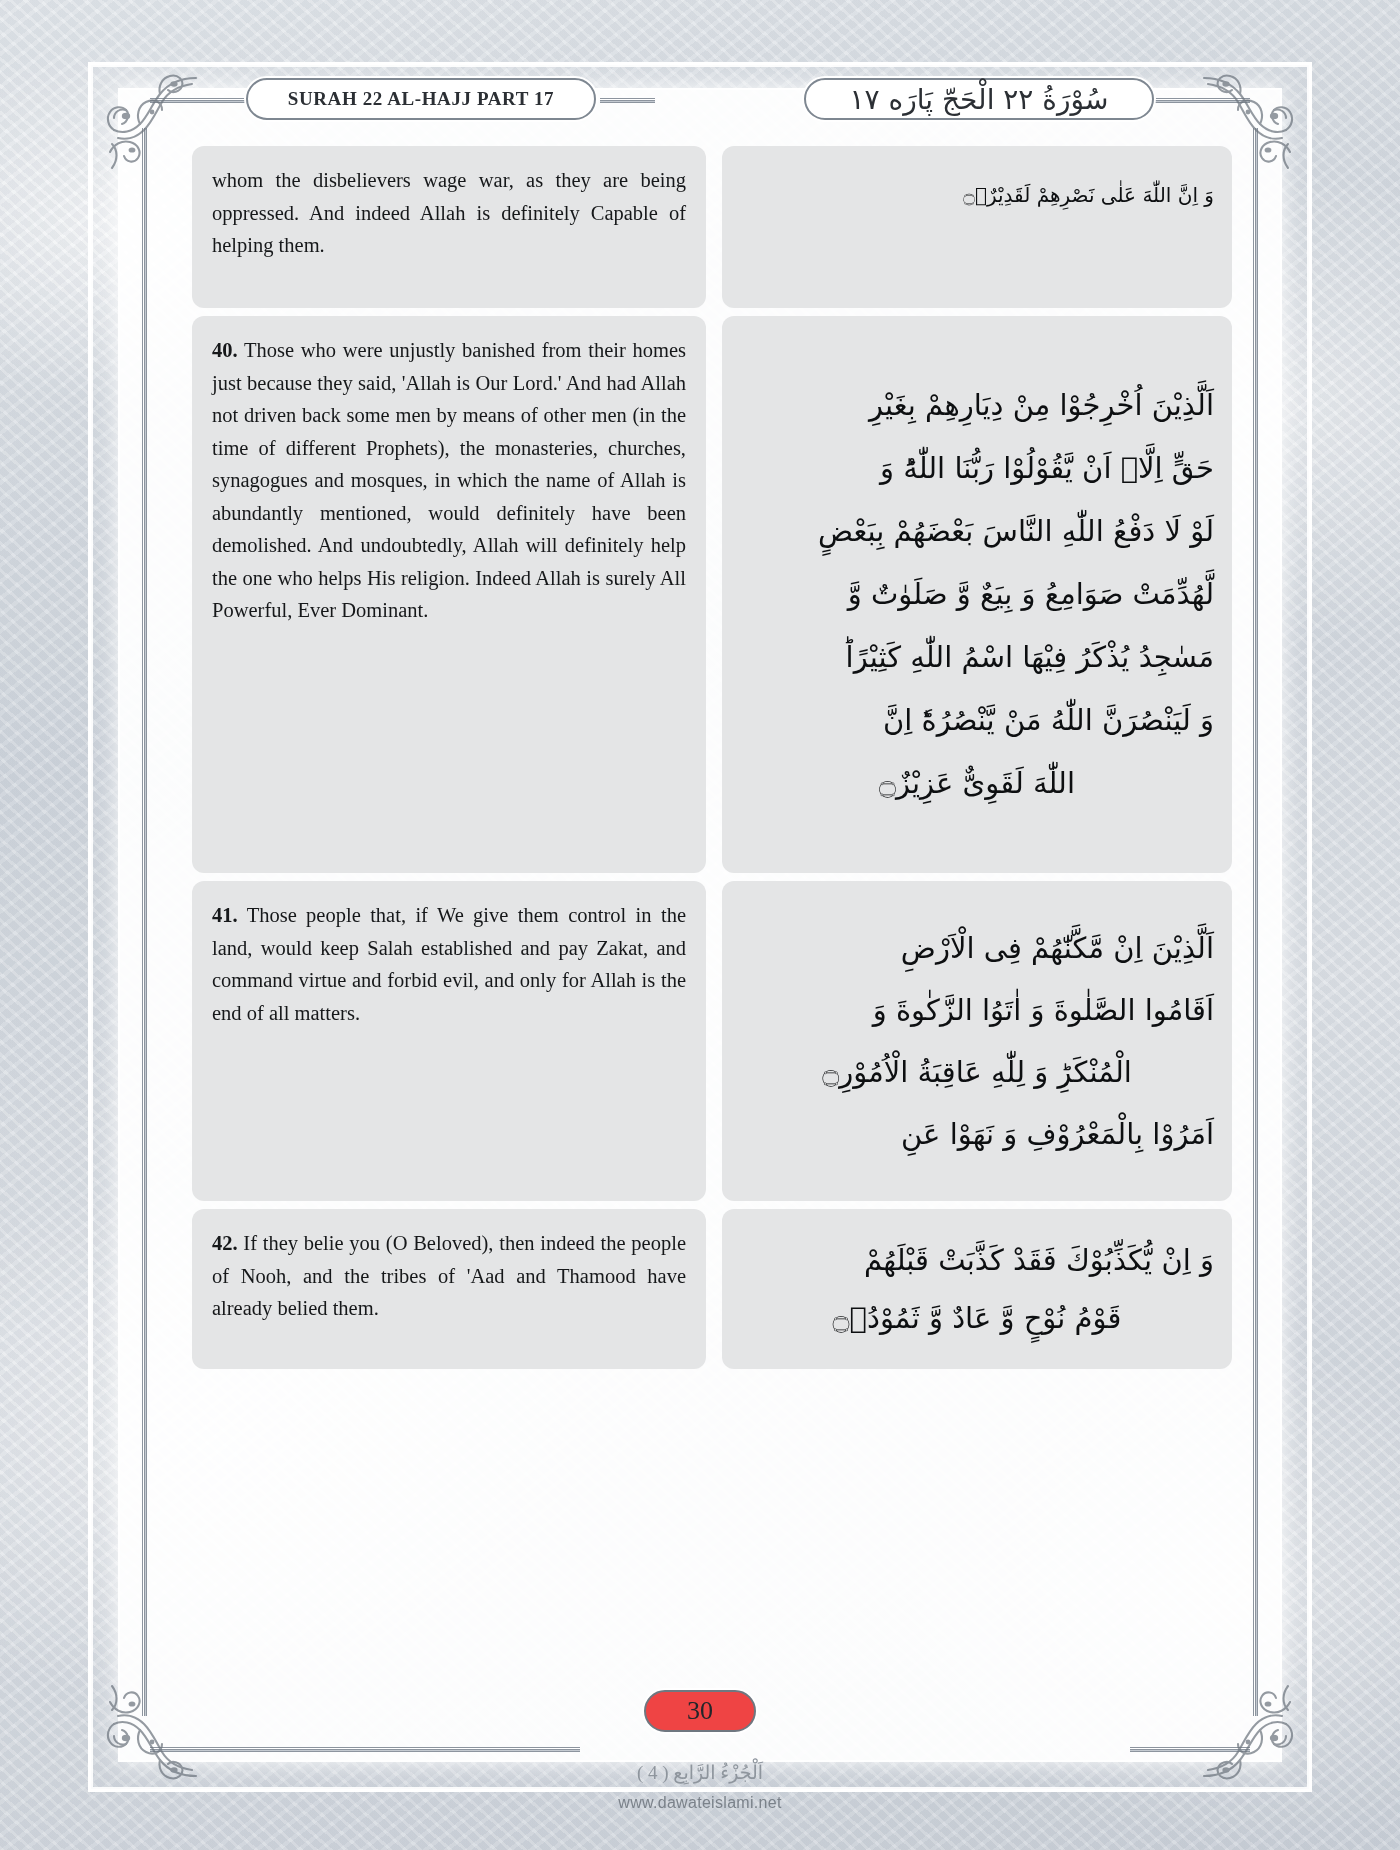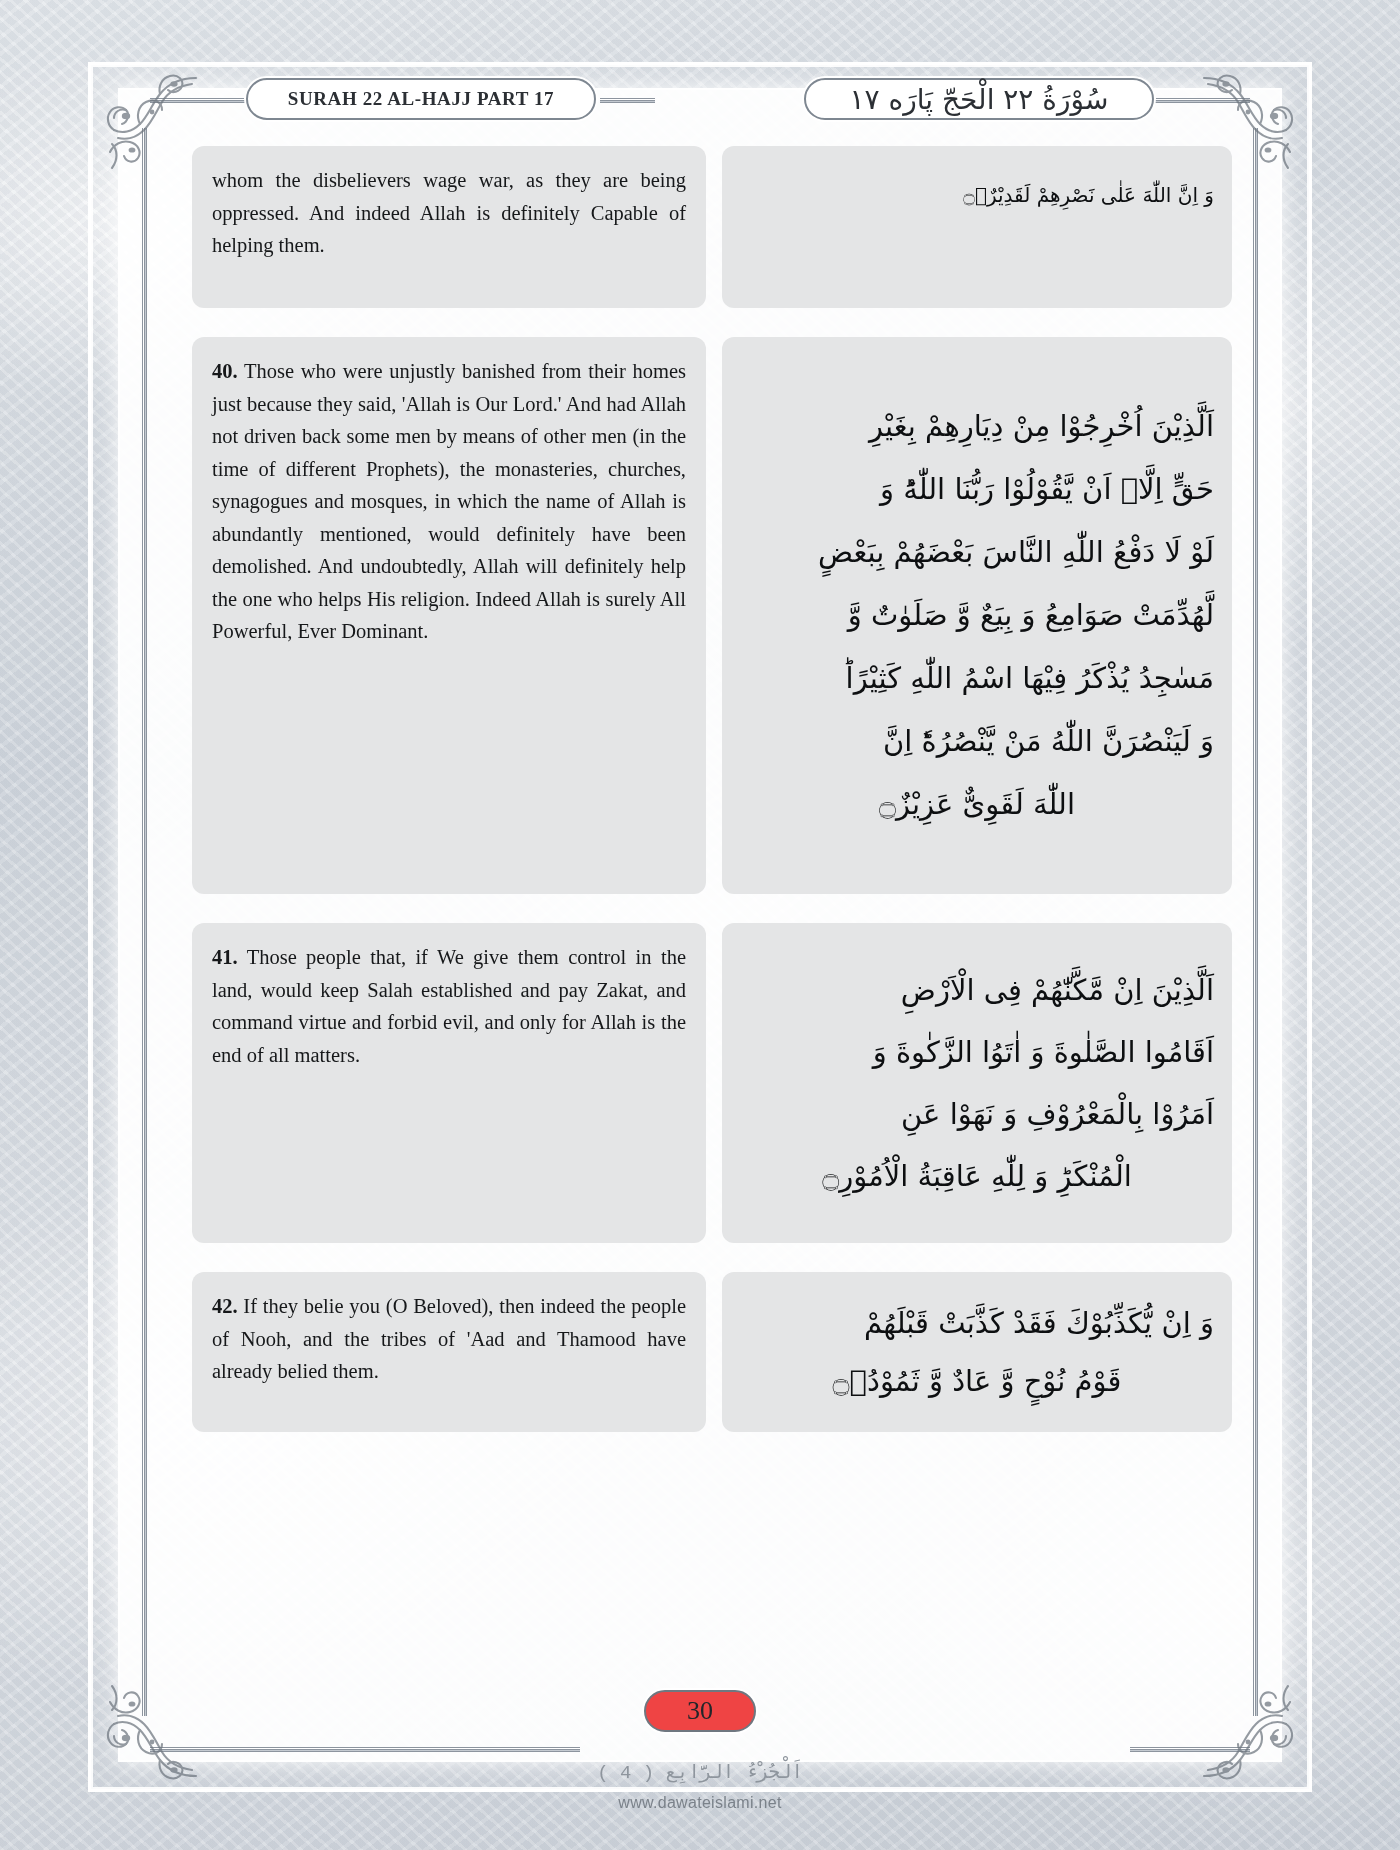--- a/index.html
+++ b/index.html
@@ -126,21 +126,21 @@
   }
 
   
   #content {
     position: absolute;
     left: 168px; top: 146px;
     right: 168px; bottom: 150px;
     z-index: 10;
     display: flex;
     flex-direction: column;
-    gap: 29px;
+    gap: 8px;
     padding-left: 24px;
   }
   .verse-row {
     display: flex;
     gap: 16px;
     flex: 0 0 auto;
   }
   .cell {
     background: #e4e5e6;
     border-radius: 12px;
@@ -205,21 +205,21 @@
   #page-number {
     font-family: "Liberation Serif", serif;
     font-size: 26px;
     color: #23262a;
   }
   #footer-juz {
     position: absolute;
     left: 50%; transform: translateX(-50%);
     bottom: 66px;
     z-index: 11;
-    font-family: Liberation Mono, monospace;
+    font-family: Liberation Serif, serif;
     font-size: 19px;
     color: #8e959d;
     direction: rtl;
     white-space: nowrap;
     text-align: right;
   }
   #footer-site {
     position: absolute;
     left: 50%; transform: translateX(-50%);
     bottom: 38px;
@@ -358,22 +358,22 @@
   </div>
 
   <div class="verse-row" id="row-41">
     <div class="cell cell-en">
       <span class="vnum">41.</span>
       <span>Those people that, if We give them control in the land, would keep Salah established and pay Zakat, and command virtue and forbid evil, and only for Allah is the end of all matters.</span>
     </div>
     <div class="cell cell-ar">
       <div class="ar-line rtl-right">اَلَّذِیْنَ اِنْ مَّكَّنّٰهُمْ فِی الْاَرْضِ</div>
       <div class="ar-line rtl-right">اَقَامُوا الصَّلٰوةَ وَ اٰتَوُا الزَّكٰوةَ وَ</div>
+      <div class="ar-line rtl-center">الْمُنْكَرِؕ وَ لِلّٰهِ عَاقِبَةُ الْاُمُوْرِ۝</div>
       <div class="ar-line rtl-right">اَمَرُوْا بِالْمَعْرُوْفِ وَ نَهَوْا عَنِ</div>
-      <div class="ar-line rtl-center">الْمُنْكَرِؕ وَ لِلّٰهِ عَاقِبَةُ الْاُمُوْرِ۝</div>
     </div>
   </div>
 
   <div class="verse-row" id="row-42">
     <div class="cell cell-en">
       <span class="vnum">42.</span>
       <span>If they belie you (O Beloved), then indeed the people of Nooh, and the tribes of 'Aad and Thamood have already belied them.</span>
     </div>
     <div class="cell cell-ar">
       <div class="ar-line rtl-right">وَ اِنْ یُّكَذِّبُوْكَ فَقَدْ كَذَّبَتْ قَبْلَهُمْ</div>

